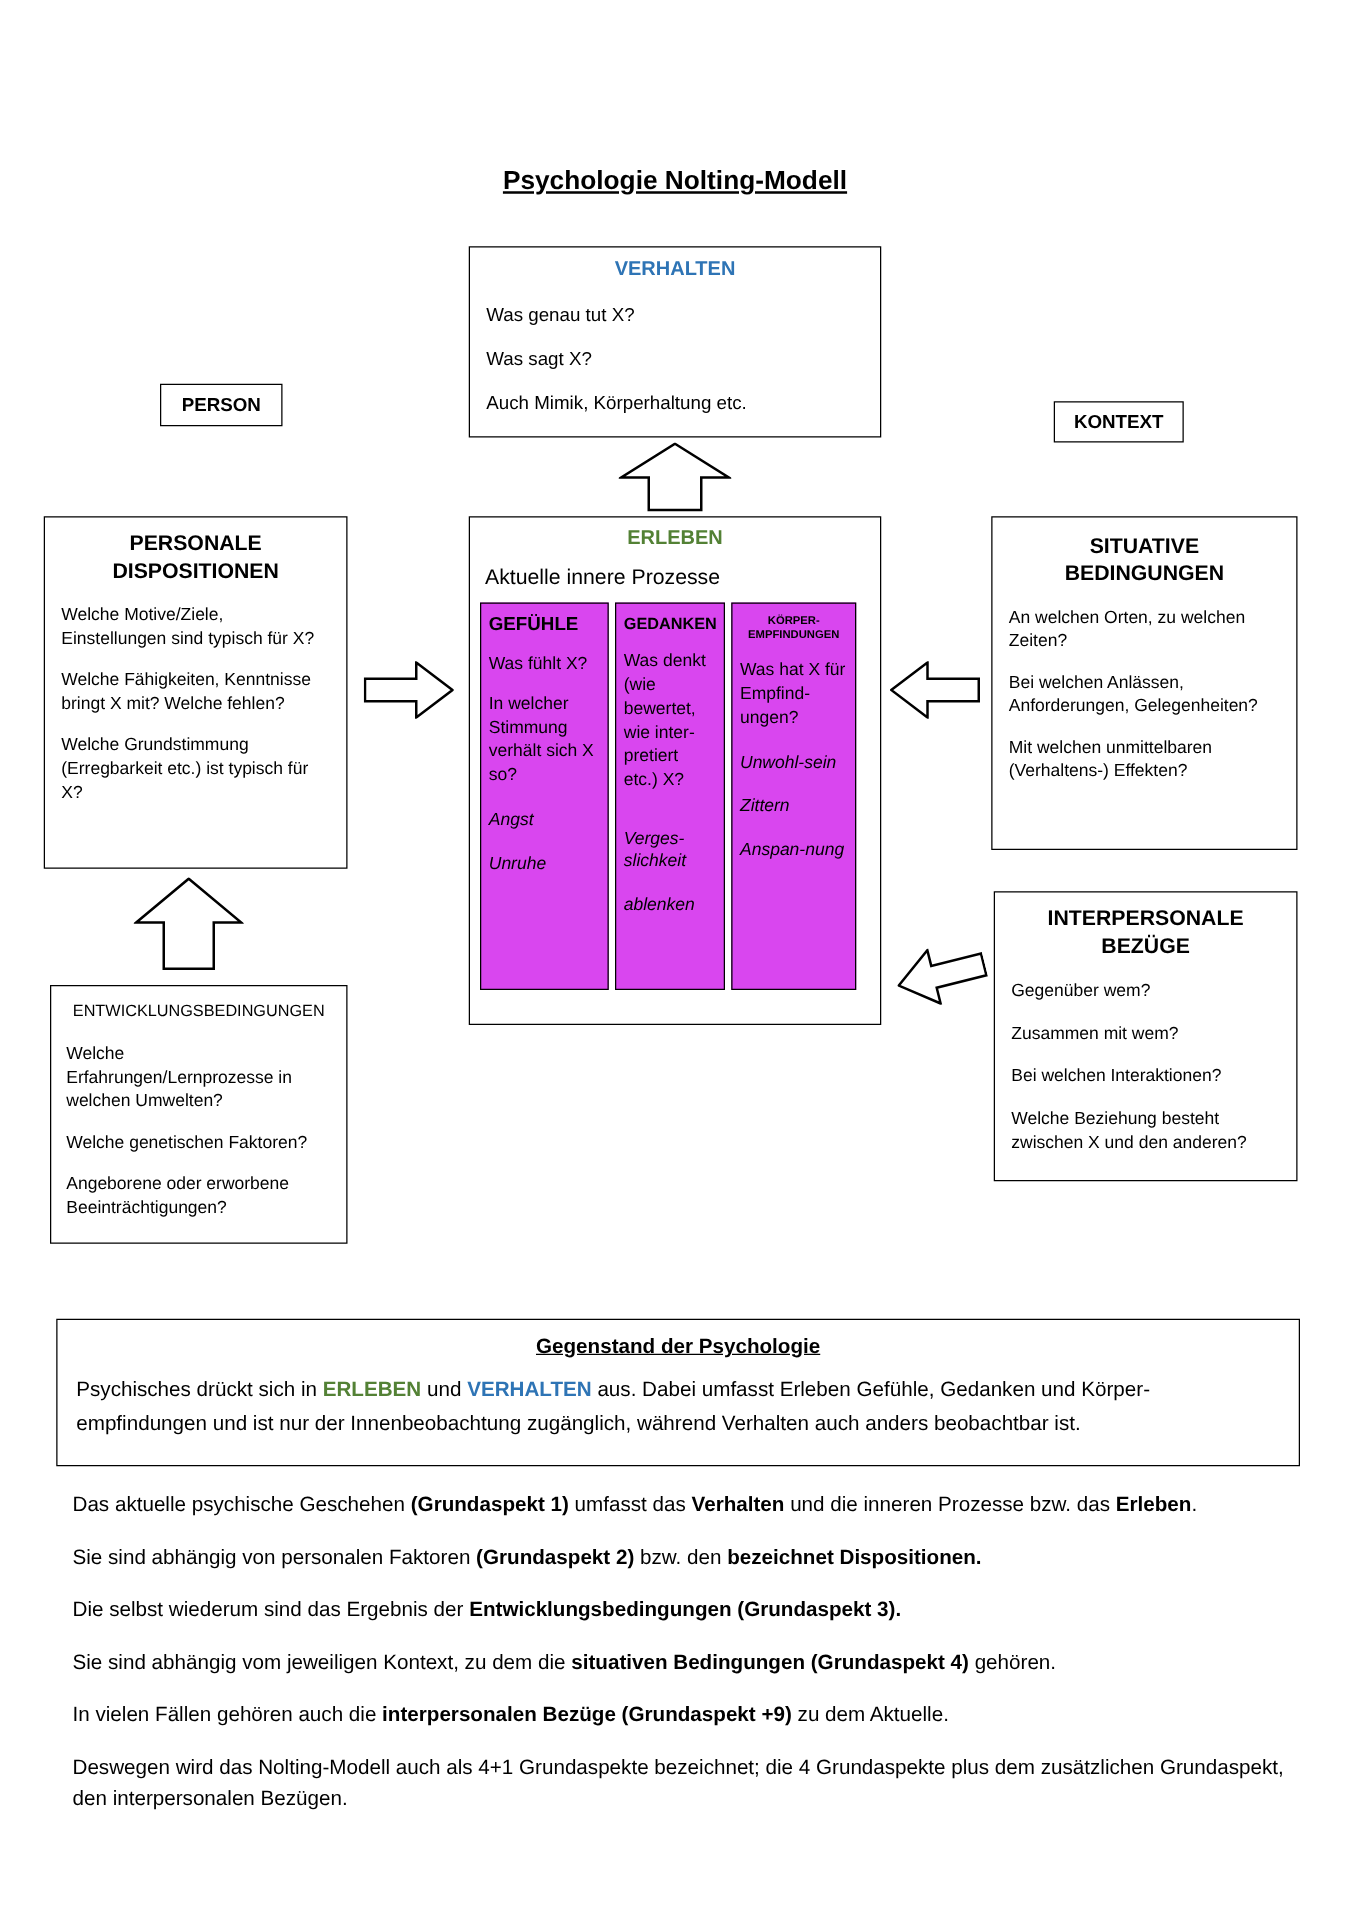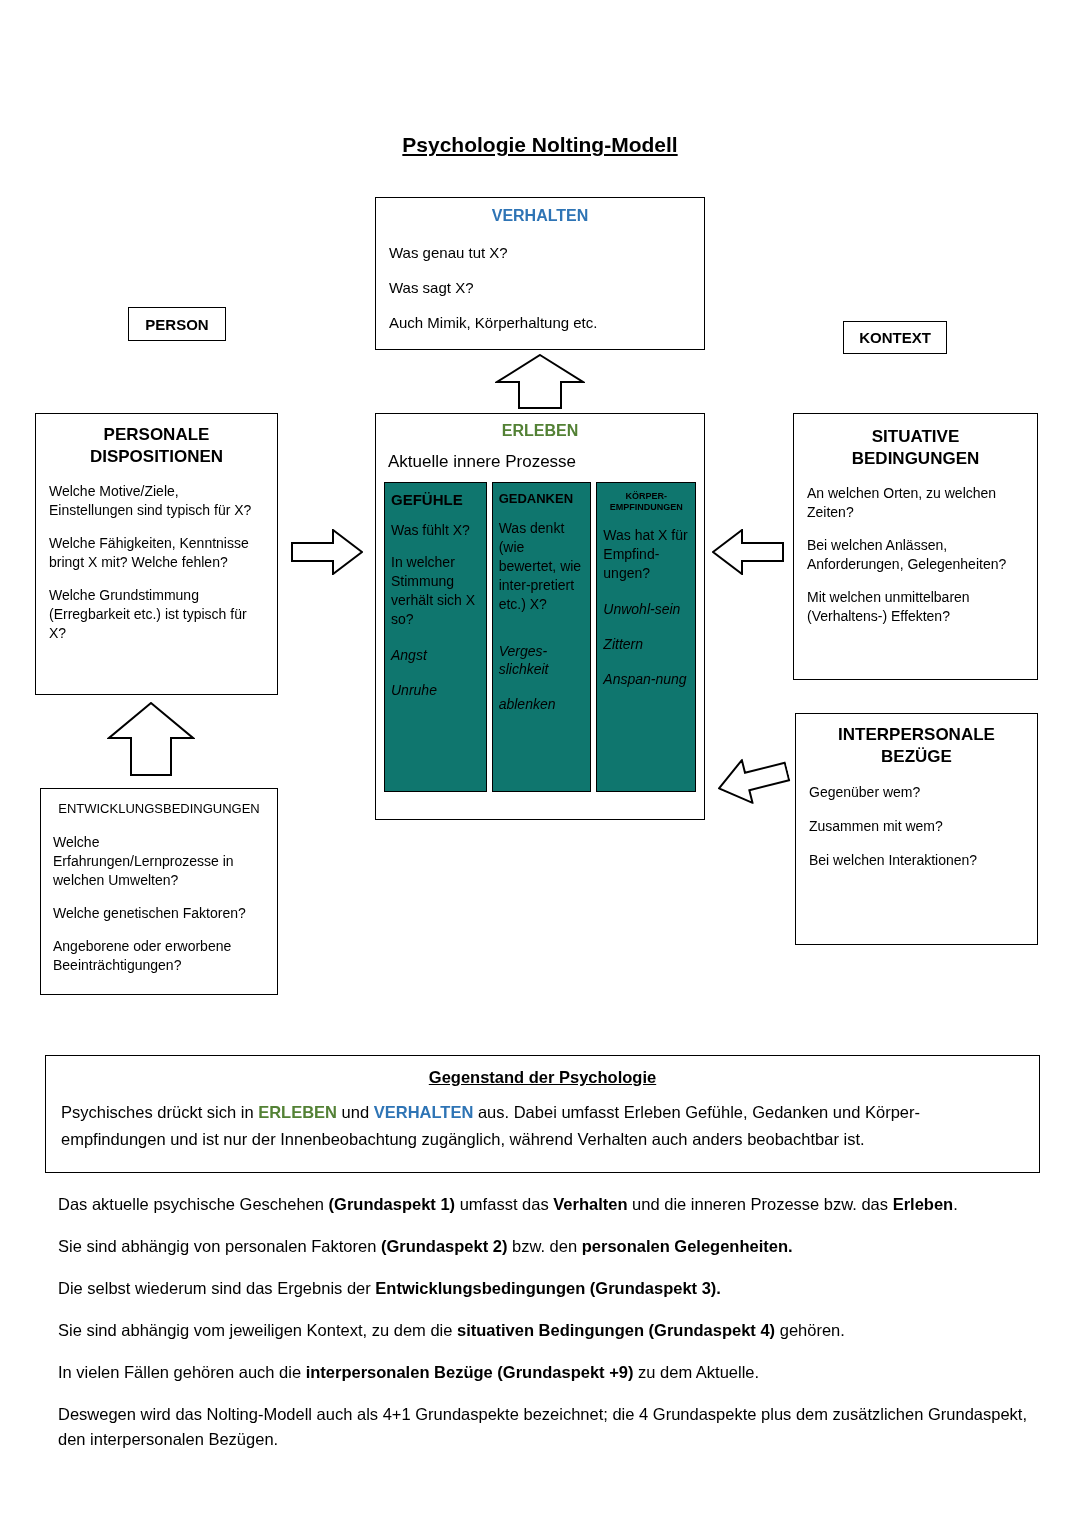--- a/index.html
+++ b/index.html
@@ -32,23 +32,23 @@
   .entwicklung-box { left:40px;  top:788px; width:238px; height:207px; padding:10px 12px; }
   .box-head { text-align:center; font-weight:bold; font-size:17px; line-height:22px; margin-bottom:5px; }
   .box-head-left { text-align:center; font-weight:normal; font-size:13px; line-height:20px; margin-bottom:4px; }
   .box-para { font-size:14px; line-height:19px; margin-top:14px; }
   .interpers-box .box-para { margin-top:15px; }
 
   
   .erleben-box { left:375px; top:413px; width:330px; height:407px; padding:8px 8px; }
   .erleben-sub { font-size:17px; margin:12px 0 10px 4px; }
   .erleben-cols { display:flex; gap:5px; }
-  .inner-col { border:1.6px solid #000; padding:8px 6px; height:310px; background:#0f766e; }
+  .inner-col { border:1.6px solid #000; padding:8px 6px; height:310px; background:#d946ef; }
   .col-gefuehle { width:103px; }
-  .col-gedanken { width:100px; }
+  .col-gedanken { width:88px; }
   .col-koerper  { width:100px; }
   .col-head-1 { font-weight:bold; font-size:15px; }
   .col-head-2 { font-weight:bold; font-size:13px; }
   .col-head-3 { font-weight:bold; font-size:9px; text-align:center; line-height:11px; }
   .col-q { font-size:14px; line-height:19px; margin-top:13px; }
   .col-ex { font-size:14px; line-height:18px; font-style:italic; margin-top:17px; }
 
   
   .arrow { position:absolute; }
   .arrow svg { display:block; }
@@ -159,20 +159,21 @@
   </div>
 
   <div class="box interpers-box">
     <div class="box-head">
       <div>INTERPERSONALE</div>
       <div>BEZÜGE</div>
     </div>
     <div class="box-para">Gegenüber wem?</div>
     <div class="box-para">Zusammen mit wem?</div>
     <div class="box-para">Bei welchen Interaktionen?</div>
+    <div class="box-para">Welche Beziehung besteht zwischen X und den anderen?</div>
   </div>
 
   <div class="arrow arrow-up-2">
     <svg width="88" height="75" viewBox="0 0 88 75">
         <polygon points="44,1 86,36 64,36 64,73 24,73 24,36 2,36"></polygon>
       </svg>
   </div>
 
   <div class="box entwicklung-box">
     <div class="box-head-left">ENTWICKLUNGSBEDINGUNGEN</div>
@@ -181,20 +182,20 @@
     <div class="box-para">Angeborene oder erworbene Beeinträchtigungen?</div>
   </div>
 
   <div class="box summary-box">
     <div class="summary-title">Gegenstand der Psychologie</div>
     <div class="summary-para"><span>Psychisches drückt sich in </span><span style="font-weight: bold; color: rgb(83, 129, 53);">ERLEBEN</span><span> und </span><span style="font-weight: bold; color: rgb(46, 116, 181);">VERHALTEN</span><span> aus. Dabei umfasst Erleben Gefühle, Gedanken und Körper-empfindungen und ist nur der Innenbeobachtung zugänglich, während Verhalten auch anders beobachtbar ist.</span></div>
   </div>
 
   <div class="body-text">
     <div class="body-para"><span>Das aktuelle psychische Geschehen </span><span style="font-weight: bold;">(Grundaspekt 1)</span><span> umfasst das </span><span style="font-weight: bold;">Verhalten</span><span> und die inneren Prozesse bzw. das </span><span style="font-weight: bold;">Erleben</span><span>.</span></div>
-    <div class="body-para"><span>Sie sind abhängig von personalen Faktoren </span><span style="font-weight: bold;">(Grundaspekt 2)</span><span> bzw. den </span><span style="font-weight: bold;">personalen Gelegenheiten.</span></div>
+    <div class="body-para"><span>Sie sind abhängig von personalen Faktoren </span><span style="font-weight: bold;">(Grundaspekt 2)</span><span> bzw. den </span><span style="font-weight: bold;">bezeichnet Dispositionen.</span></div>
     <div class="body-para"><span>Die selbst wiederum sind das Ergebnis der </span><span style="font-weight: bold;">Entwicklungsbedingungen (Grundaspekt 3).</span></div>
     <div class="body-para"><span>Sie sind abhängig vom jeweiligen Kontext, zu dem die </span><span style="font-weight: bold;">situativen Bedingungen (Grundaspekt 4)</span><span> gehören.</span></div>
     <div class="body-para"><span>In vielen Fällen gehören auch die </span><span style="font-weight: bold;">interpersonalen Bezüge (Grundaspekt +9)</span><span> zu dem Aktuelle.</span></div>
     <div class="body-para"><span>Deswegen wird das Nolting-Modell auch als 4+1 Grundaspekte bezeichnet; die 4 Grundaspekte plus dem zusätzlichen Grundaspekt, den interpersonalen Bezügen.</span></div>
   </div>
 
 </div>
 
 </body></html>

